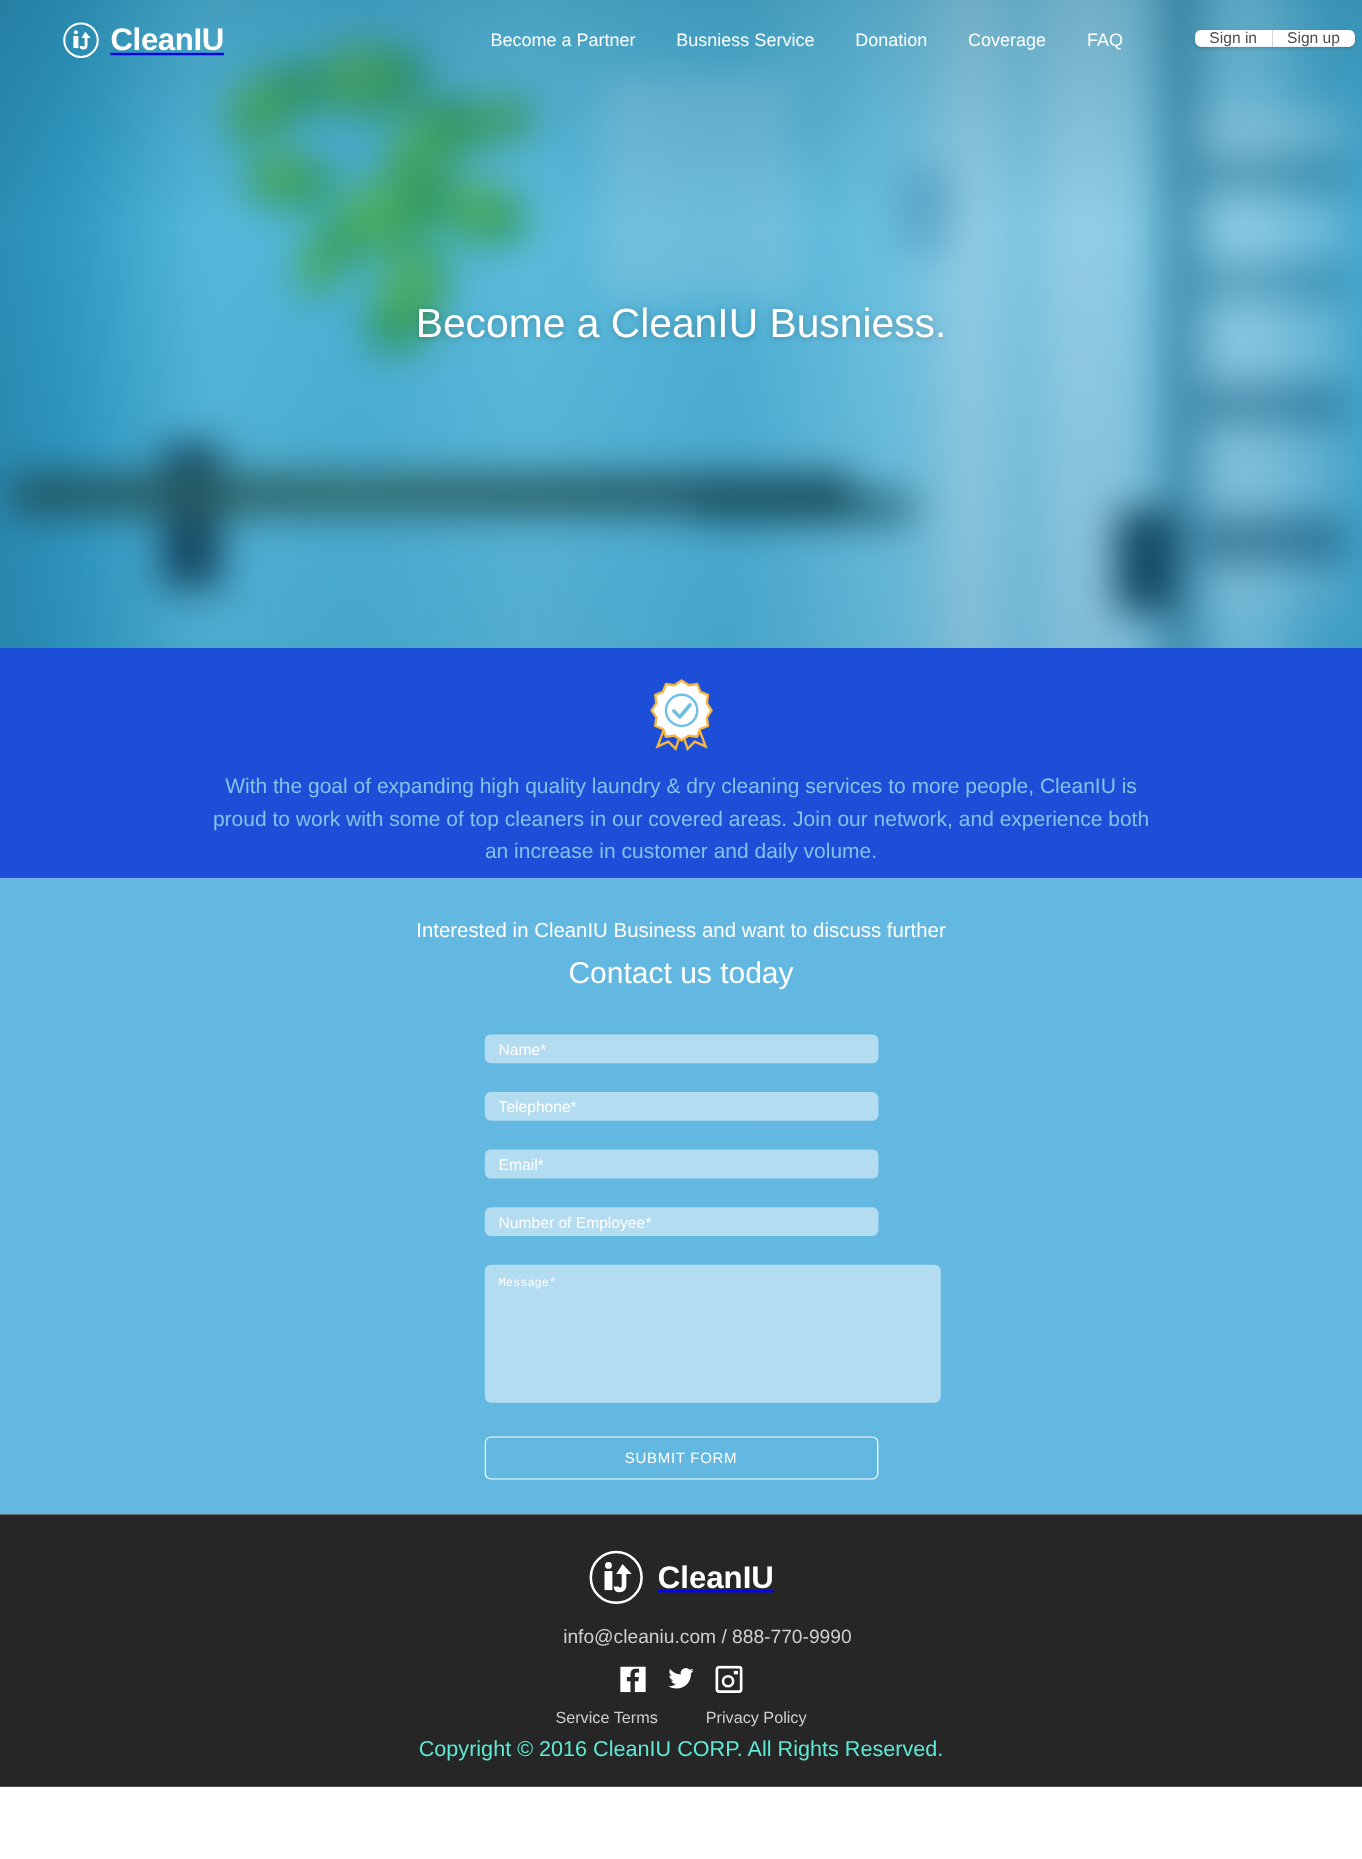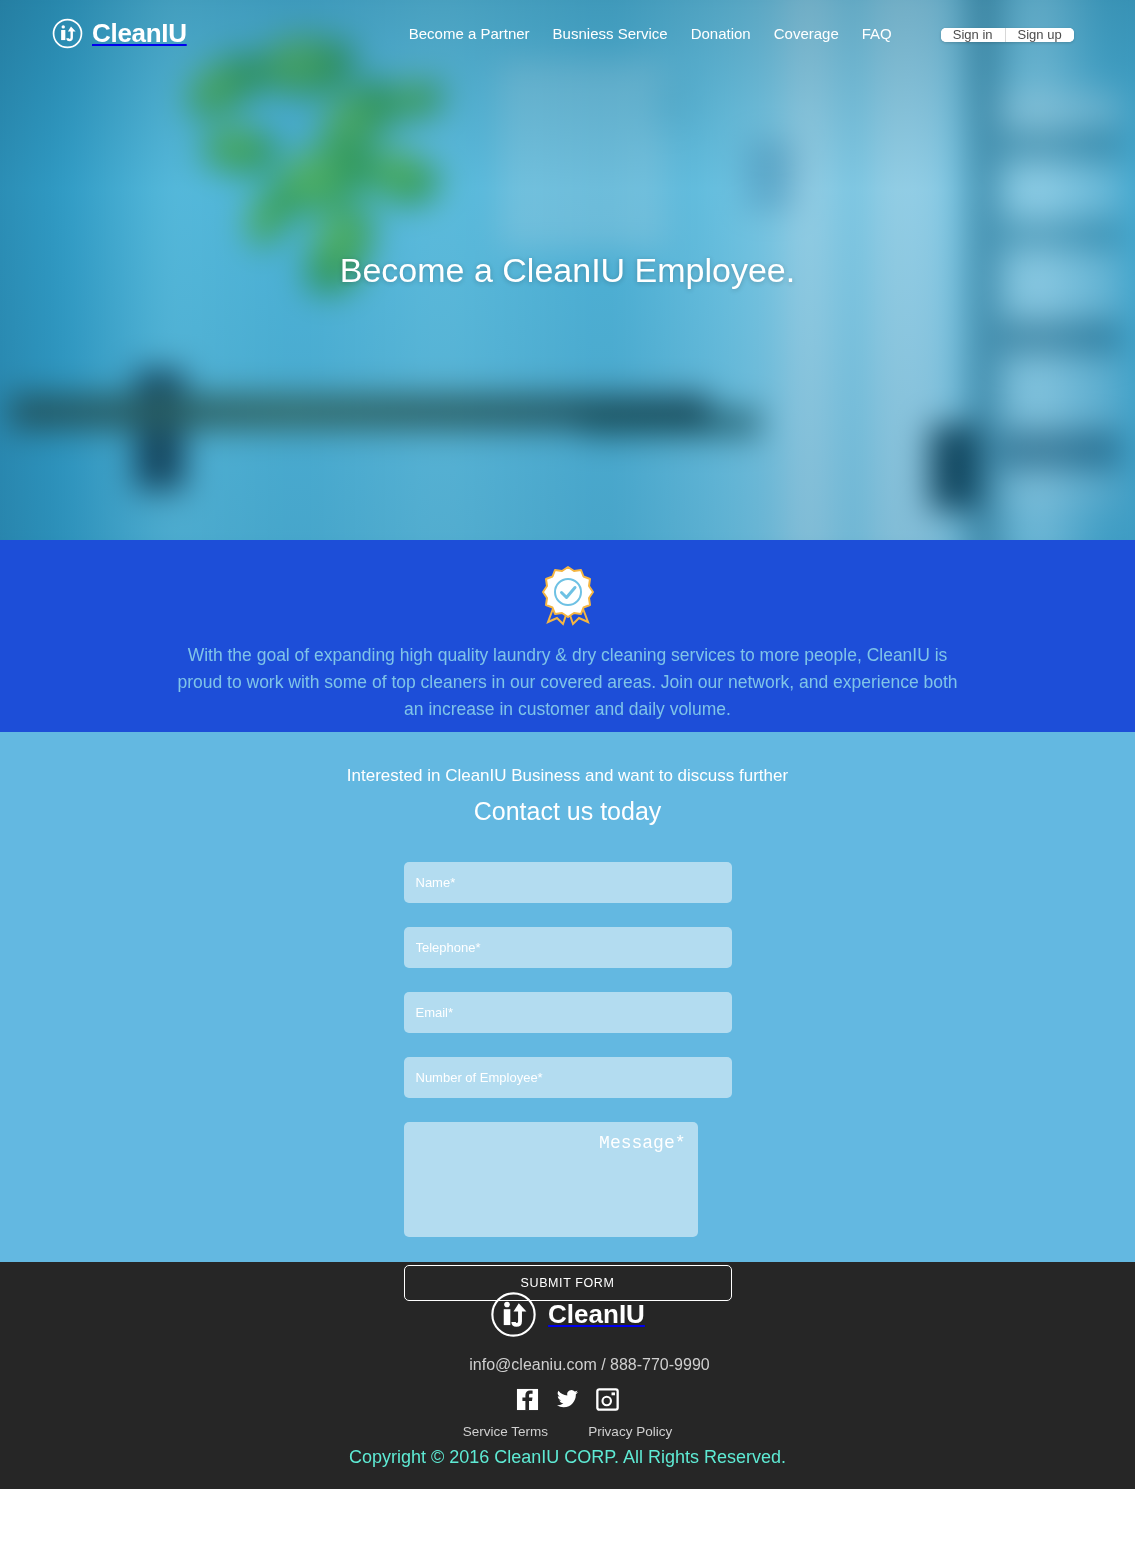--- a/index.html
+++ b/index.html
@@ -109,21 +109,21 @@
 
   .navbar {
     position: absolute; left: 0; top: 0; width: 1135px; height: 66px;
     display: flex; align-items: center; z-index: 5;
   }
   .brand { display: flex; align-items: center; margin-left: 52px; gap: 9px; }
   .brand-mark { width: 31px; height: 31px; display: block; }
   .brand-text {
     color: #fff; font-size: 26px; font-weight: bold; letter-spacing: -.3px;
   }
-  .nav-links { display: flex; align-items: flex-end; margin-left: 222px; gap: 23px; }
+  .nav-links { display: flex; align-items: flex-start; margin-left: 222px; gap: 34px; }
   .nav-link {
     color: #ffffff; font-size: 15px; text-decoration: none; white-space: nowrap;
   }
   .auth-box {
     display: flex; align-items: stretch; margin-left: 26px;
     background: #fff; border-radius: 5px; overflow: hidden;
     height: 14px; box-shadow: 0 1px 3px rgba(0,0,0,.18);
   }
   .auth-btn {
     display: flex; align-items: center; padding: 0 12px;
@@ -153,31 +153,31 @@
   
   .contact {
     width: 1135px; height: 530px; background: #63b8e1;
     display: flex; flex-direction: column; align-items: center;
     padding-top: 34px;
   }
   .contact-sub { color: #ffffff; font-size: 17px; font-weight: 400; text-align: right; }
   .contact-title { color: #ffffff; font-size: 25px; font-weight: 400; margin-top: 11px; }
   .contact-form { width: 328px; margin-top: 36px; }
   .field {
-    display: block; width: 328px; height: 41px;
+    display: block; width: 328px; height: 24px;
     background: #b3dcf0; border: none; border-radius: 5px;
     margin-bottom: 24px; padding: 0 12px;
     font-family: "Liberation Sans", sans-serif; font-size: 13px; color: #ffffff;
   }
   .field::placeholder { color: #ffffff; opacity: 1; }
   .field-message {
-    display: block; width: 294px; height: 115px;
+    display: block; width: 380px; height: 115px;
     background: #b3dcf0; border: none; border-radius: 5px;
     margin-bottom: 28px; padding: 11px 12px; resize: none;
-    font-family: "Liberation Mono", monospace; font-size: 18px; color: #ffffff; text-align: right;
+    font-family: "Liberation Mono", monospace; font-size: 10px; color: #ffffff;
   }
   .field-message::placeholder { color: #ffffff; opacity: 1; }
   .submit-btn {
     display: block; width: 328px; height: 36px;
     background: transparent; border: 1px solid #ffffff; border-radius: 5px;
     color: #ffffff; font-size: 12.5px; letter-spacing: .6px;
     font-family: "Liberation Sans", sans-serif; cursor: pointer;
   }
 
   
@@ -249,21 +249,21 @@
       <a class="nav-link" href="#">FAQ</a>
 
       <div class="auth-box">
         <button class="auth-btn">Sign in</button>
         <div class="auth-divider"></div>
         <button class="auth-btn">Sign up</button>
       </div>
     </div>
   </div>
 
-  <h1 class="hero-title">Become a CleanIU Employee.</h1>
+  <h1 class="hero-title">Become a CleanIU Busniess.</h1>
 </div>
 
 <section class="intro">
   <span>
     <svg class="badge-icon" viewBox="0 0 66 66" aria-hidden="true">
       <path d="M19 44 L13 60 L22 56 L28 62 L33 47 Z" fill="none" stroke="#f5b642" stroke-width="2"></path>
       <path d="M47 44 L53 60 L44 56 L38 62 L33 47 Z" fill="none" stroke="#f5b642" stroke-width="2"></path>
       <path d="M33 5 L39 9 L46 8 L48.5 14.5 L55 17 L54 24 L58 30 L54 36 L55 43 L48.5 45.5 L46 52 L39 51 L33 55 L27 51 L20 52 L17.5 45.5 L11 43 L12 36 L8 30 L12 24 L11 17 L17.5 14.5 L20 8 L27 9 Z" fill="#ffffff" stroke="#f5b642" stroke-width="2" stroke-linejoin="round"></path>
       <circle cx="33" cy="30" r="13" fill="none" stroke="#6ec1e4" stroke-width="2"></circle>
       <path d="M26.5 30.5 L31.5 35.5 L40 25.5" fill="none" stroke="#6ec1e4" stroke-width="3" stroke-linecap="round" stroke-linejoin="round"></path>

